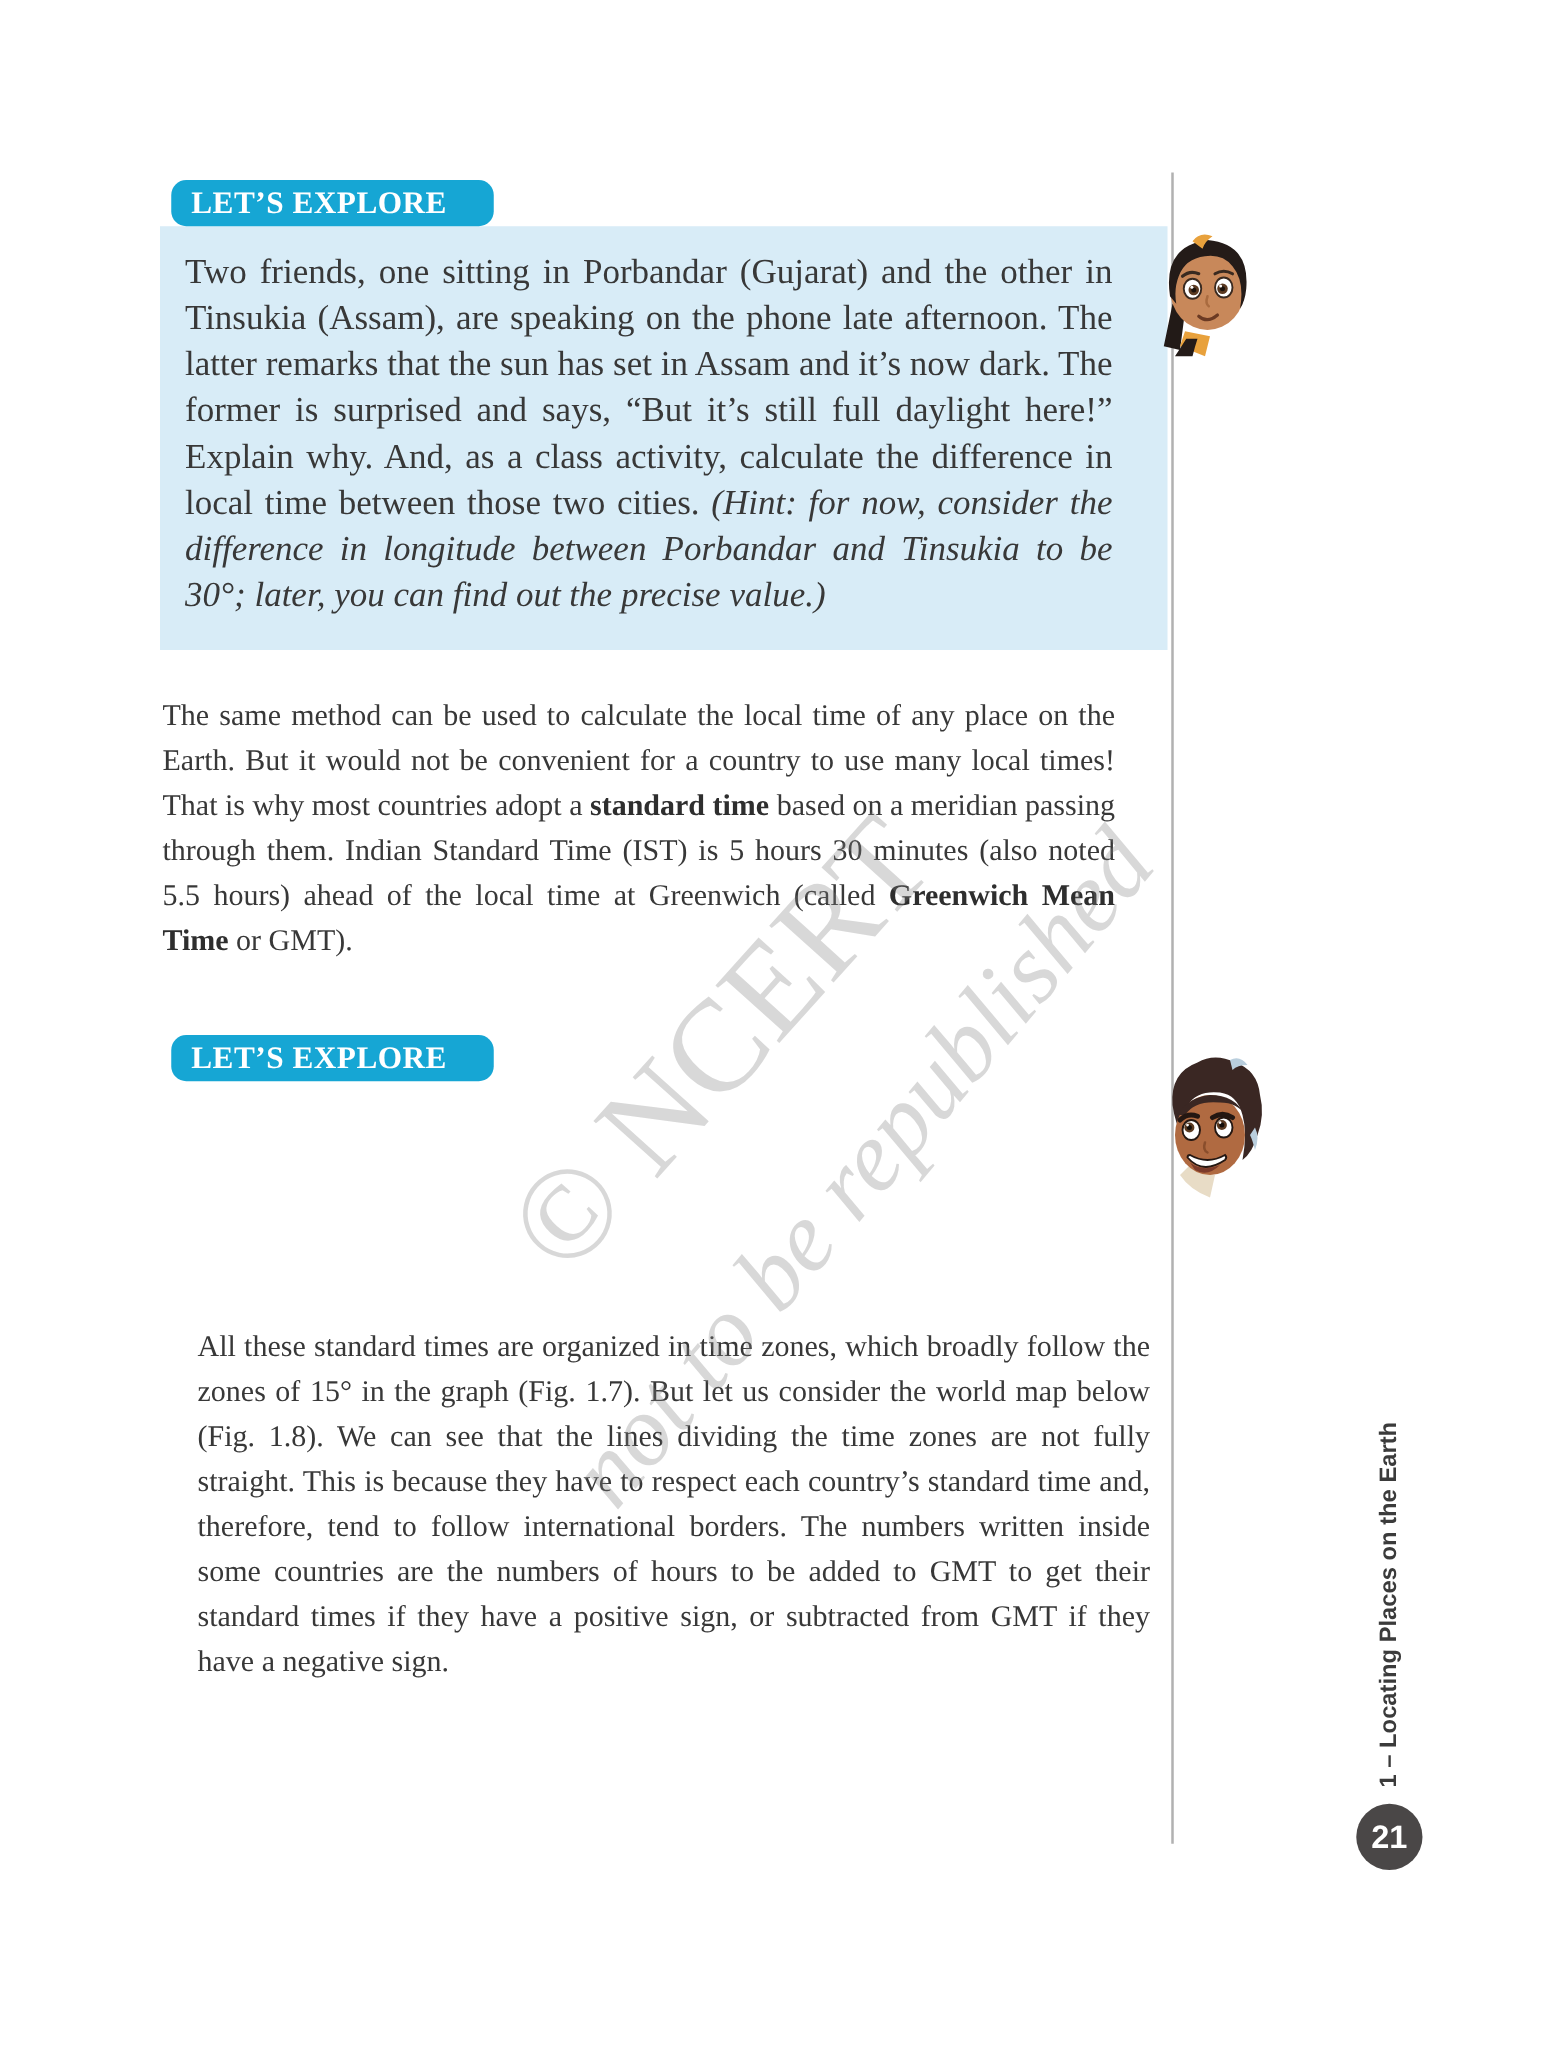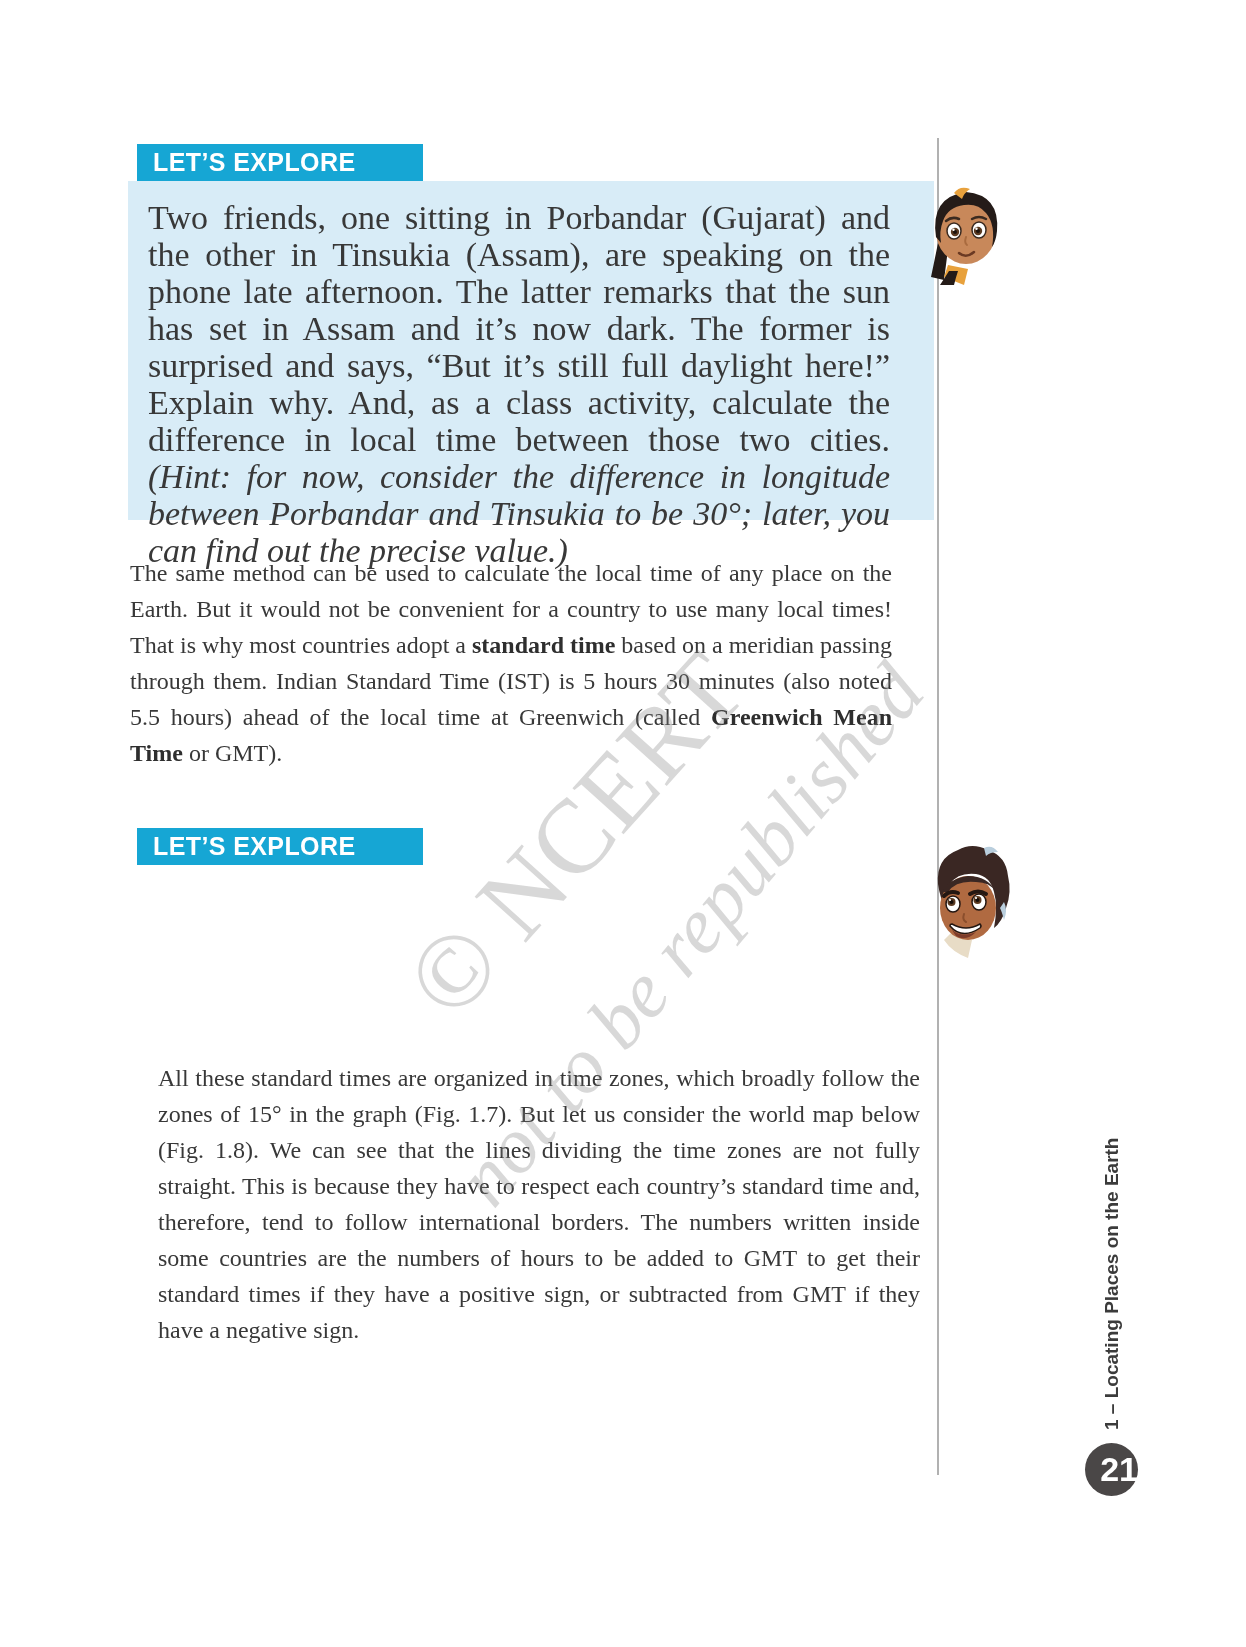--- a/index.html
+++ b/index.html
@@ -4,34 +4,34 @@
 <style>
   html,body { margin:0; padding:0; background:#ffffff; }
   .page {
     position:relative; width:1246px; height:1647px;
     background:#ffffff; overflow:hidden;
     font-family:"Liberation Serif","DejaVu Serif",serif;
   }
 
   
   .banner {
-    position:absolute; left:137px; width:286px; height:37px;
+    position:absolute; left:137px; width:258px; height:37px;
     background:#16a6d4; color:#ffffff; box-sizing:border-box;
-    font-family:Liberation Sans, sans-serif;
+    font-family:Liberation Serif, serif;
     font-weight:bold; font-size:25px; line-height:37px;
-    padding-left:16px; letter-spacing:0.4px; z-index:2;
+    padding-left:16px; letter-spacing:0.4px; z-index:2;border-radius:12px;
   }
   #banner1 { top:144px; }
   #banner2 { top:828px; }
 
   
   .explore-box {
     position:absolute; left:128px; width:806px; background:#d8ecf7;
     box-sizing:border-box; padding:18px 44px 0 20px;
-    font-size:34px; line-height:37px; color:#383838;
+    font-size:28px; line-height:37px; color:#383838;
     text-align:justify; z-index:1;
   }
   #box1 { top:181px; height:339px; }
   #box2 { top:865px; height:148px; }
   .explore-box .hint { font-style:italic; }
 
   
   .para {
     position:absolute; left:130px; width:762px;
     font-size:24px; line-height:36px; color:#383838;
@@ -74,21 +74,21 @@
     font-family:"Liberation Sans","DejaVu Sans",sans-serif;
     font-weight:bold; font-size:19px; color:#3b3b3b;
     white-space:nowrap; z-index:2;
   }
 
   
   .page-badge {
     position:absolute; left:1085px; top:1443px; width:53px; height:53px;
     border-radius:50%; background:#4a4747; color:#ffffff;
     font-family:"Liberation Sans","DejaVu Sans",sans-serif;
-    font-weight:bold; font-size:34px; line-height:53px; text-align:right;
+    font-weight:bold; font-size:26px; line-height:53px; text-align:center;
     z-index:2;
   }
 </style>
 </head>
 <body>
 
 <div class="page">
 
   <div class="banner" id="banner1">
     <span>LET’S EXPLORE</span>

